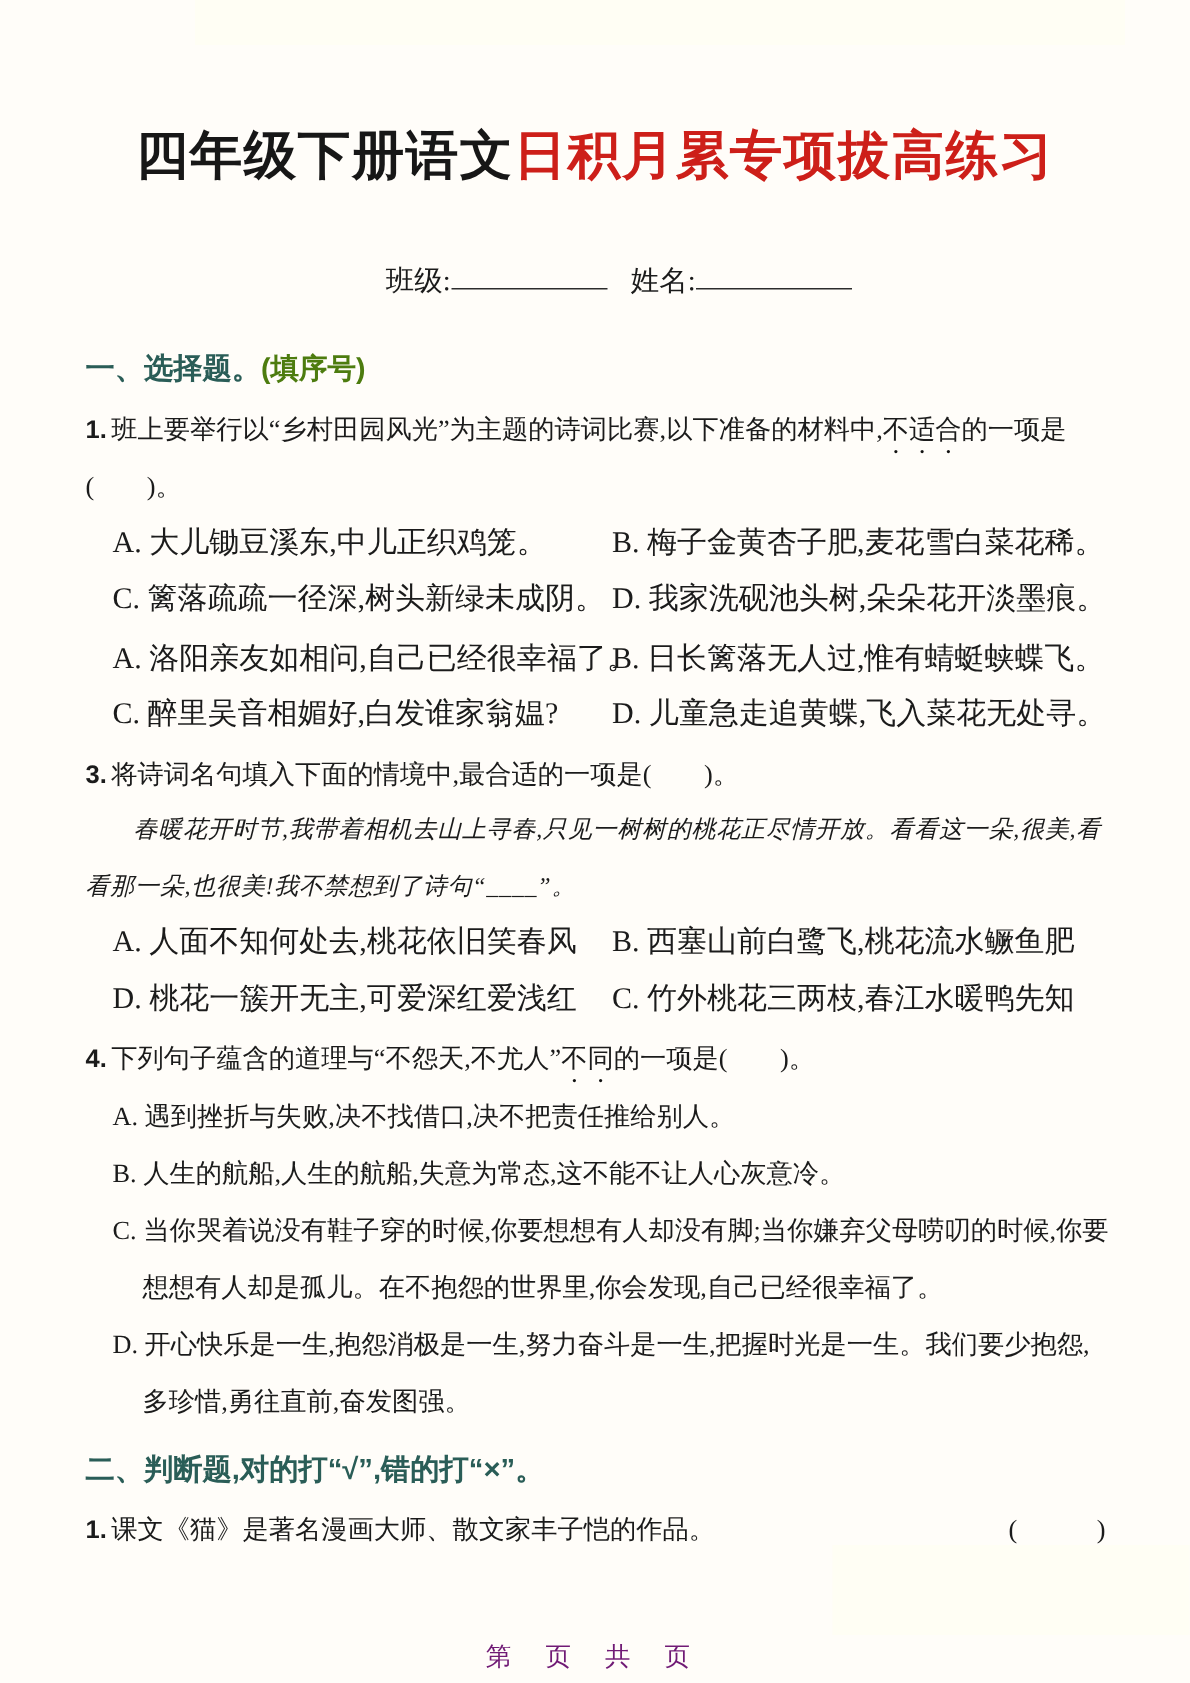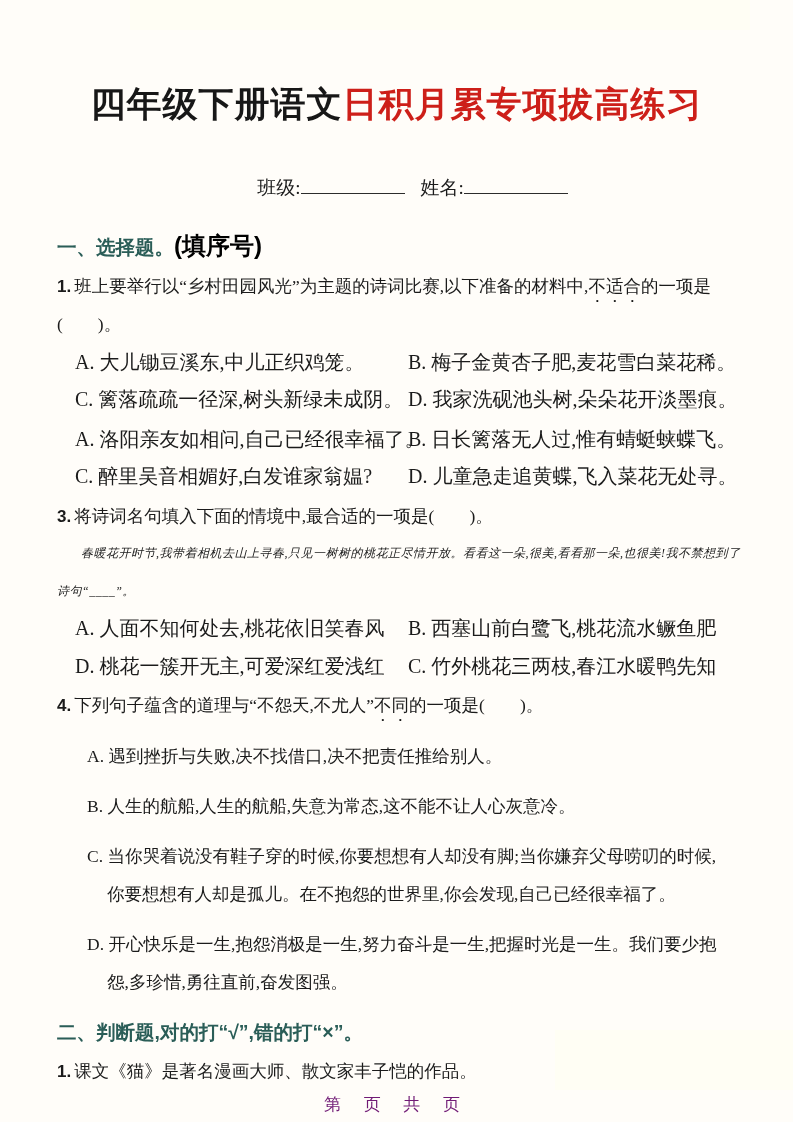--- a/index.html
+++ b/index.html
@@ -47,22 +47,22 @@
   .sec-head {
     margin-top:8px;
     font-family:"Liberation Sans", sans-serif;
     font-weight:bold;
     font-size:19.5px;
     line-height:38px;
     color:#2a5d57;
   }
   .sec-note {
     font-weight:600;
-    color:#000000;
-    font-size:24px;
+    color:#4d7c0f;
+    font-size:19px;
   }
 
   .q { margin-top:2px; }
   .stem {
     margin:0;
     font-size:17.5px;
     line-height:37.5px;
   }
   .qnum {
     font-family:"Liberation Sans", sans-serif;
@@ -82,32 +82,32 @@
     grid-template-columns:333px 1fr;
   }
   .opt {
     margin:0;
     padding-left:18px;
     font-size:20px;
     line-height:37.5px;
     white-space:nowrap;
   }
   .opt-full {
-    margin:12px;
+    margin:0;
     padding-left:38px;
     text-indent:-20px;
     font-size:17.5px;
     line-height:38px;
   }
 
   .passage {
     margin:0;
     font-style:italic;
     text-indent:2em;
-    font-size:12px;
+    font-size:16px;
     line-height:37.5px;
     letter-spacing:0.5px;
   }
 
   .judge-row {
     display:flex;
     justify-content:space-between;
     align-items:baseline;
     margin:0;
     font-size:17.5px;

